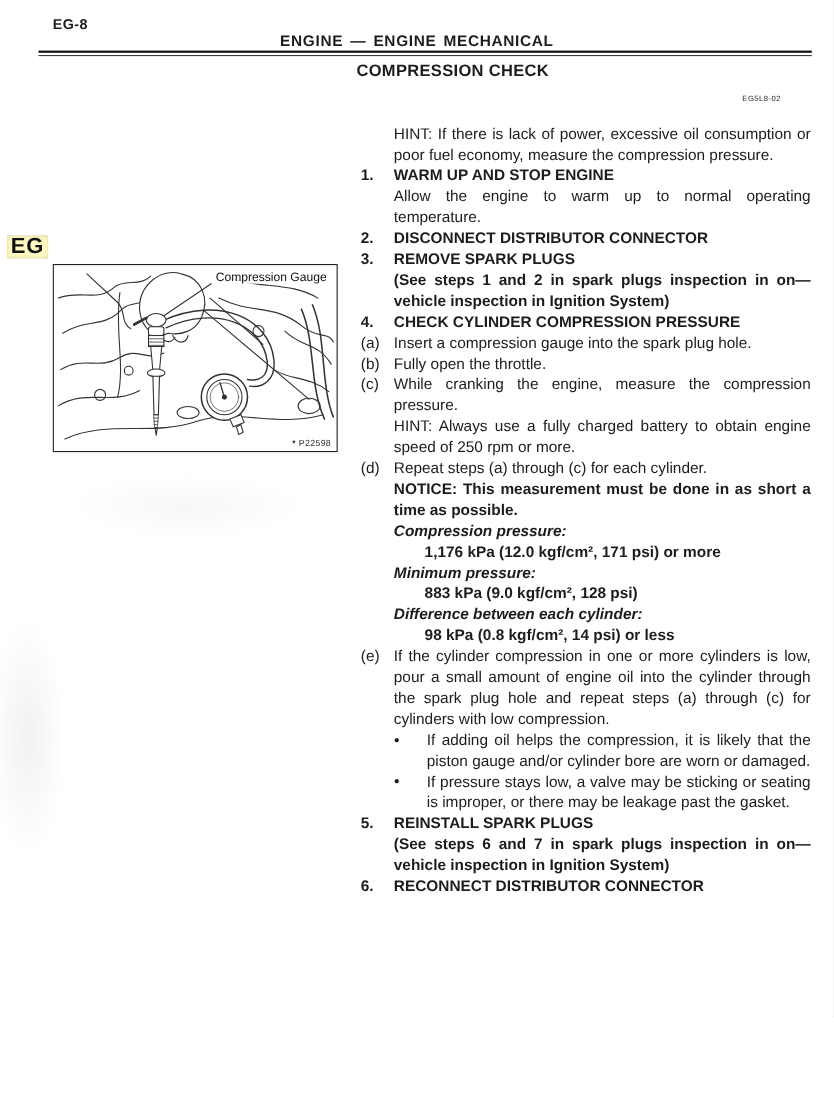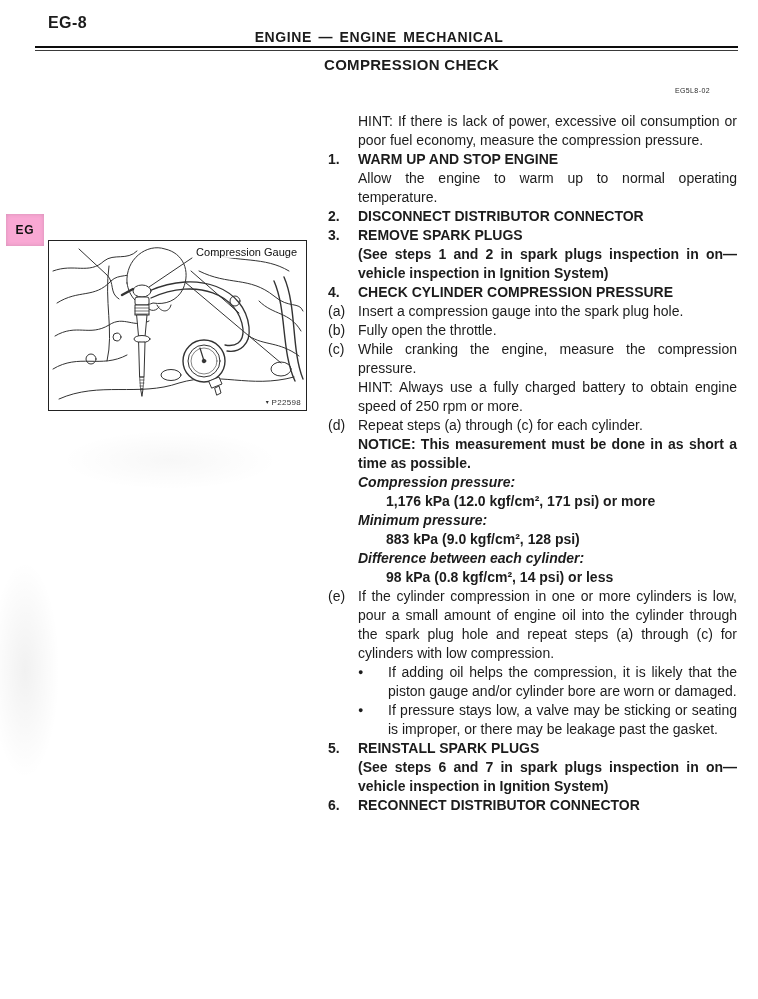--- a/index.html
+++ b/index.html
@@ -10,36 +10,36 @@
   }
   
   .smudge { position:absolute; pointer-events:none; }
   .smudge.s1 { left:-10px; top:560px; width:70px; height:220px;
     background:radial-gradient(ellipse at center, rgba(0,0,0,0.055), transparent 70%); }
   .smudge.s2 { left:60px; top:430px; width:220px; height:60px;
     background:radial-gradient(ellipse at center, rgba(0,0,0,0.03), transparent 70%); }
 
   
   .page-num { position:absolute; left:48px; top:14px;
-    font-size:16px; font-weight:bold; letter-spacing:0.4px; }
+    font-size:13px; font-weight:bold; letter-spacing:0.4px; }
   .run-head { position:absolute; left:0; top:29px; width:100%;
     text-align:center; font-size:14px; font-weight:bold;
     letter-spacing:0.6px; word-spacing:2px; }
   .head-rule { position:absolute; left:35px; top:46px; width:703px; height:2px;
     border-top:2.5px solid #0d0d0d; border-bottom:1px solid #3a3a3a; }
   .doc-title { position:absolute; left:324px; top:56px;
     font-size:15px; font-weight:bold; letter-spacing:0.3px; }
   .doc-code { position:absolute; right:48px; top:87px;
     font-size:7px; letter-spacing:0.4px; color:#2a2a2a; }
 
   
-  .eg-tab { position:absolute; left:6px; top:214px; width:38px; height:32px;
-    background:#f9a8d4; box-shadow:inset 0 0 4px rgba(0,0,0,0.15);
+  .eg-tab { position:absolute; left:6px; top:214px; width:38px; height:21px;
+    background:#fef9c3; box-shadow:inset 0 0 4px rgba(0,0,0,0.15);
     display:flex; align-items:center; justify-content:center;
-    font-size:12px; font-weight:bold; letter-spacing:0.8px; color:#111; }
+    font-size:20px; font-weight:bold; letter-spacing:0.8px; color:#111; }
 
   
   .figure { position:absolute; left:48px; top:240px; width:257px; height:169px;
     border:1.5px solid #222; background:#fff; }
   .figure svg { position:absolute; left:0; top:0; width:100%; height:100%; }
   .fig-caption { position:absolute; top:5px; right:8px;
     font-size:11px; color:#0f0f0f; background:rgba(255,255,255,0.85);
     padding:0 1px; }
   .fig-code { position:absolute; bottom:3px; right:5px;
     font-size:8px; color:#333; letter-spacing:0.3px; }

